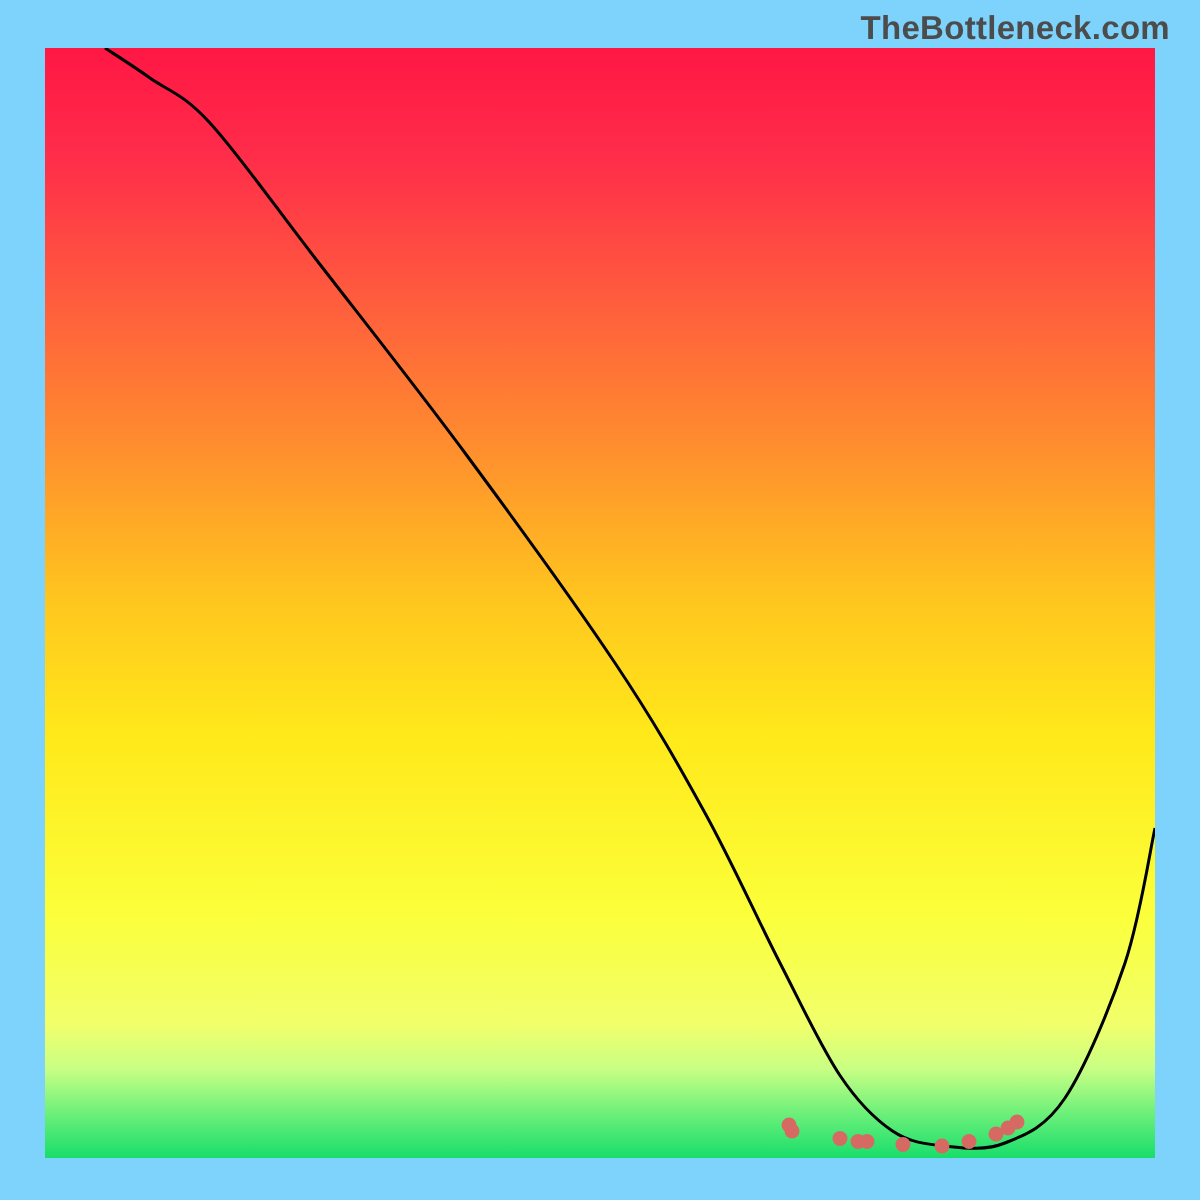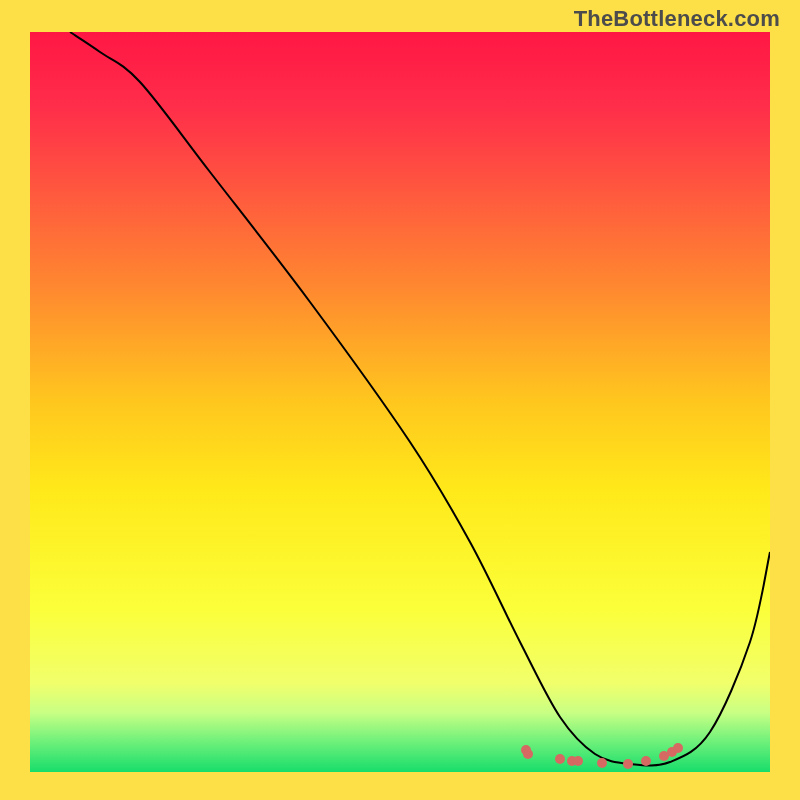--- a/index.html
+++ b/index.html
@@ -8,21 +8,21 @@
     width: 800px;
     height: 800px;
     background: #000;
     font-family: Arial, Helvetica, sans-serif;
     overflow: hidden;
   }
   .outer-frame {
     position: relative;
     width: 800px;
     height: 800px;
-    background: #fde047;
+    background: #7dd3fc;
   }
   .watermark-text {
     position: absolute;
     top: 6px;
     right: 20px;
     color: #4c4c4c;
     font-size: 22px;
     font-weight: bold;
     letter-spacing: 0.2px;
     z-index: 10;

